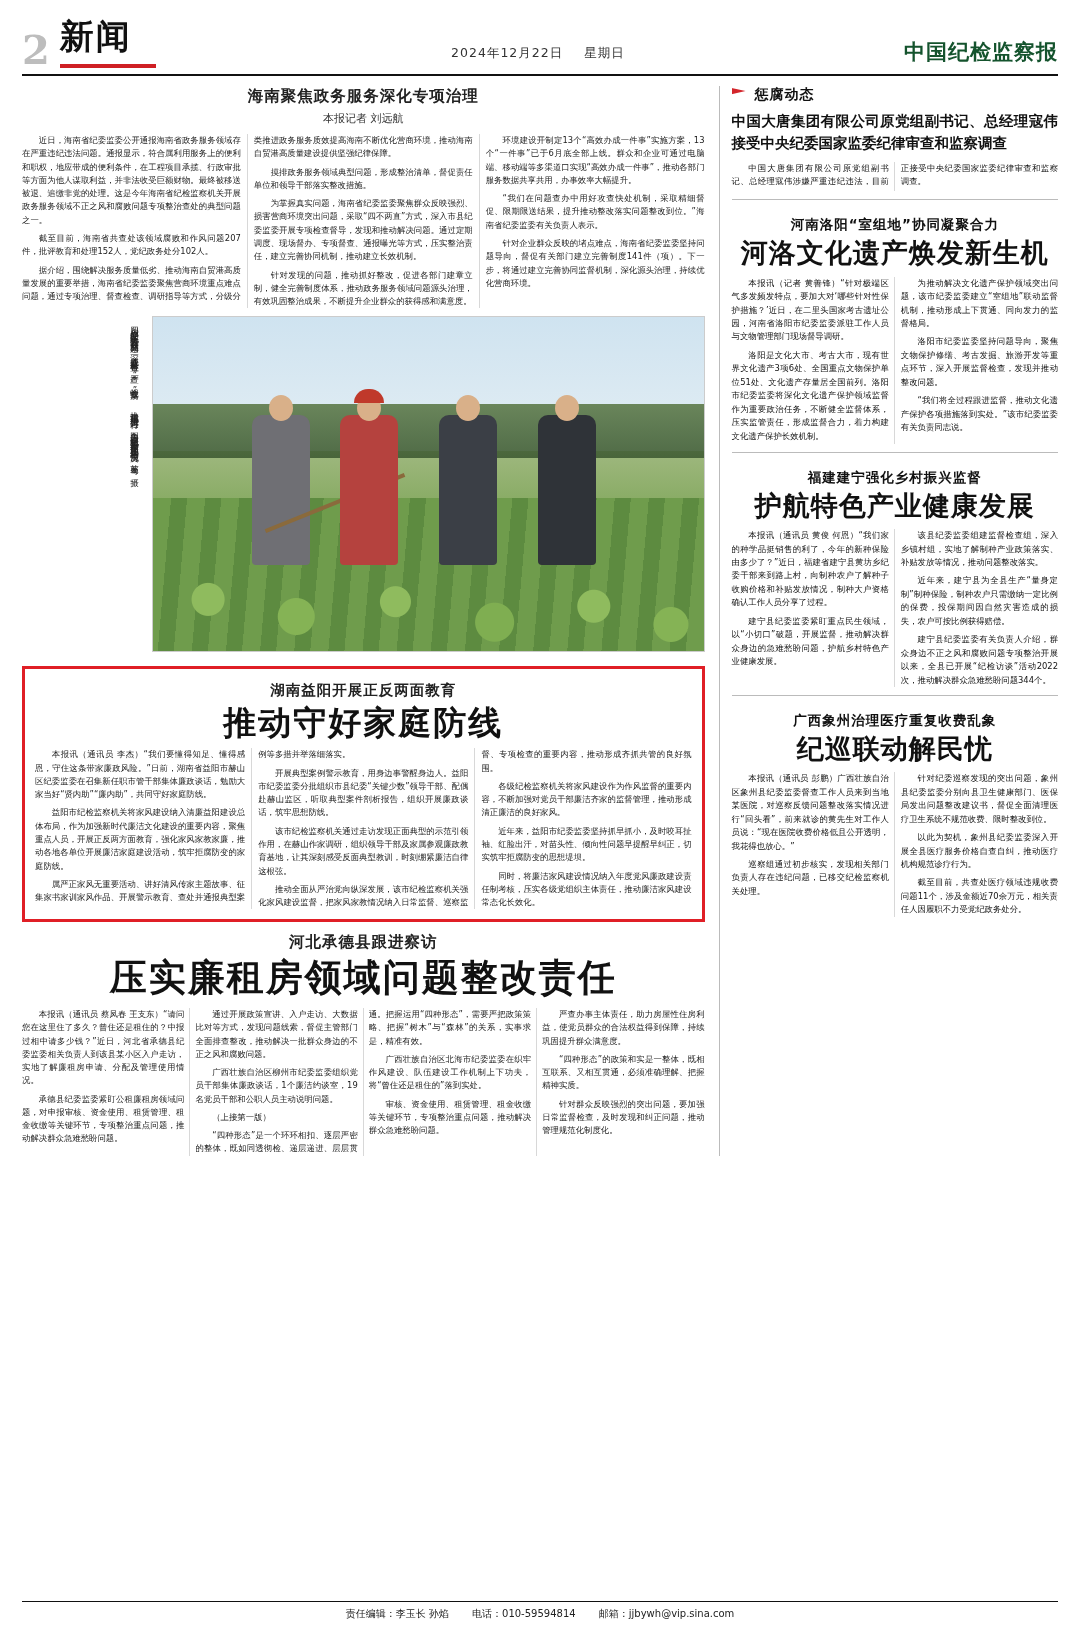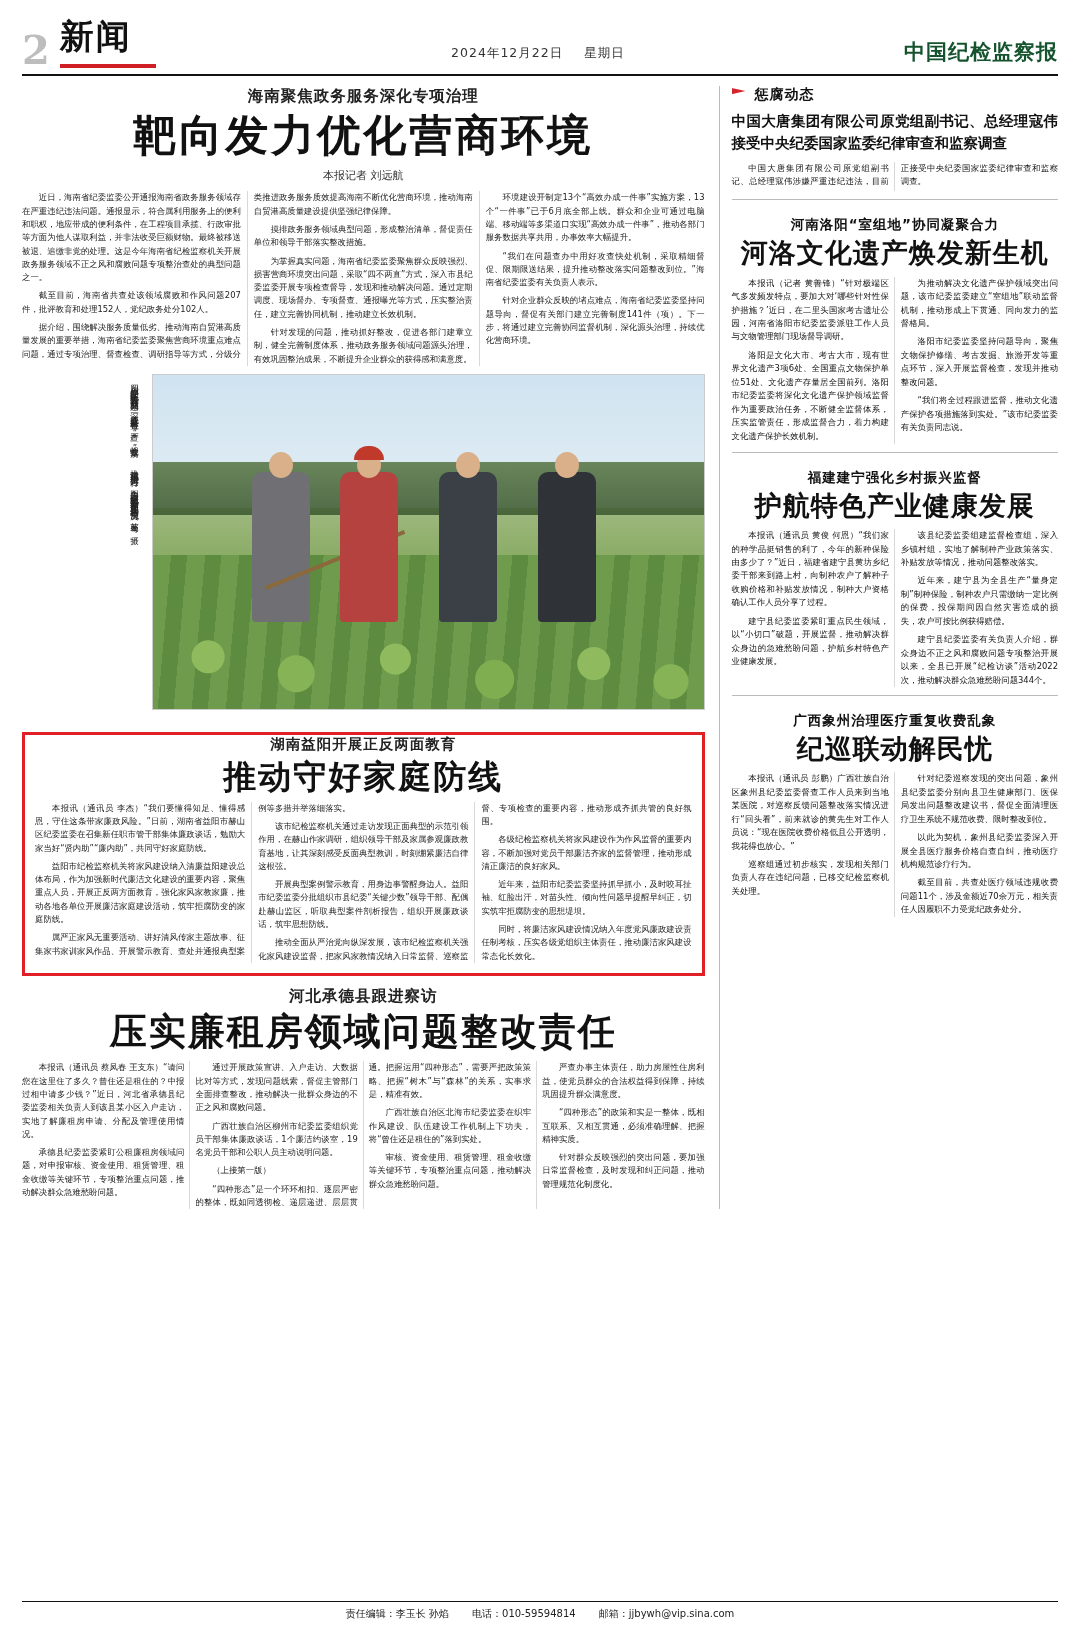--- a/index.html
+++ b/index.html
@@ -46,21 +46,21 @@
   .sky{position:absolute;left:0;right:0;top:0;height:40%;background:linear-gradient(#cfe3f0,#e3eef4);}
   .treeline{position:absolute;left:0;right:0;top:26%;height:16%;background:linear-gradient(#5d7a4a,#3f5c33);opacity:.9;}
   .field{position:absolute;left:0;right:0;bottom:0;height:46%;background:repeating-linear-gradient(95deg,#6f9c4c 0 18px,#5d8b40 18px 34px);}
   .cabbage{position:absolute;bottom:2%;left:0;right:0;height:34%;background:radial-gradient(circle at 10% 60%, #8fbb5e 0 16px, transparent 17px),radial-gradient(circle at 26% 75%, #85b355 0 18px, transparent 19px),radial-gradient(circle at 44% 62%, #8fbb5e 0 15px, transparent 16px),radial-gradient(circle at 62% 80%, #7fae51 0 19px, transparent 20px),radial-gradient(circle at 80% 66%, #8fbb5e 0 16px, transparent 17px),radial-gradient(circle at 94% 82%, #85b355 0 17px, transparent 18px);}
   .person{position:absolute;bottom:26%;width:58px;height:150px;border-radius:10px 10px 4px 4px;}
   .p-head{position:absolute;top:-20px;left:50%;transform:translateX(-50%);width:24px;height:26px;border-radius:50%;background:#d9b089;}
   .p-hat{position:absolute;top:-26px;left:50%;transform:translateX(-50%);width:30px;height:14px;border-radius:14px 14px 0 0;}
   .pole{position:absolute;bottom:40%;left:14%;width:150px;height:4px;background:#8a6a3c;transform:rotate(-22deg);}
 
   
-  .redbox{border:3px solid #e01f26;margin-top:20px;padding:0 10px 10px 10px;}
+  .redbox{border:3px solid #e01f26;margin-top:12px;padding:12px 10px 10px 10px;}
   .redbox .kicker{font-size:14.5px;}
   .redbox .headline{font-size:33px;letter-spacing:2px;margin:2px 0 6px 0;}
 
   
   .bottom-art{margin-top:10px;}
   .bottom-art .headline{font-size:37px;letter-spacing:2px;}
 
   
   .flag{display:flex;align-items:center;gap:9px;margin-bottom:6px;}
   .flag-icon{width:14px;height:14px;background:#d3252b;clip-path:polygon(0 0,100% 22%,0 45%);}
@@ -96,21 +96,20 @@
     </div>
     <div class="mh-right">中国纪检监察报</div>
   </div>
 
   <div class="cols">
 
     <div class="left-col">
 
       <div>
         <div class="kicker">海南聚焦政务服务深化专项治理</div>
-        <div class="headline">靶向发力优化营商环境</div>
         <div class="byline">本报记者 刘远航</div>
         <div class="txt c3">
           <p>近日，海南省纪委监委公开通报海南省政务服务领域存在严重违纪违法问题。通报显示，符合属利用服务上的便利和职权，地应带成的便利条件，在工程项目承揽、行政审批等方面为他人谋取利益，并非法收受巨额财物。最终被移送被退、追缴非党的处理。这是今年海南省纪检监察机关开展政务服务领域不正之风和腐败问题专项整治查处的典型问题之一。</p>
           <p>截至目前，海南省共查处该领域腐败和作风问题207件，批评教育和处理152人，党纪政务处分102人。</p>
           <p>据介绍，围绕解决服务质量低劣、推动海南自贸港高质量发展的重要举措，海南省纪委监委聚焦营商环境重点难点问题，通过专项治理、督查检查、调研指导等方式，分级分类推进政务服务质效提高海南不断优化营商环境，推动海南自贸港高质量建设提供坚强纪律保障。</p>
           <p>摸排政务服务领域典型问题，形成整治清单，督促责任单位和领导干部落实整改措施。</p>
           <p>为掌握真实问题，海南省纪委监委聚焦群众反映强烈、损害营商环境突出问题，采取“四不两直”方式，深入市县纪委监委开展专项检查督导，发现和推动解决问题。通过定期调度、现场督办、专项督查、通报曝光等方式，压实整治责任，建立完善协同机制，推动建立长效机制。</p>
           <p>针对发现的问题，推动抓好整改，促进各部门建章立制，健全完善制度体系，推动政务服务领域问题源头治理，有效巩固整治成果，不断提升企业群众的获得感和满意度。</p>
           <p>环境建设开制定13个“高效办成一件事”实施方案，13个“一件事”已于6月底全部上线。群众和企业可通过电脑端、移动端等多渠道口实现“高效办成一件事”，推动各部门服务数据共享共用，办事效率大幅提升。</p>
           <p>“我们在问题查办中用好攻查快处机制，采取精细督促、限期限送结果，提升推动整改落实问题整改到位。”海南省纪委监委有关负责人表示。</p>
@@ -142,22 +141,22 @@
         </div>
       </div>
 
       <div class="redbox">
         <div class="kicker">湖南益阳开展正反两面教育</div>
         <div class="headline">推动守好家庭防线</div>
         <div class="txt c3">
           <p><span>本报讯（通讯员 李杰）</span><span>“我们要懂得知足、懂得感恩，守住这条带家廉政风险。”日前，湖南省益阳市赫山区纪委监委在召集新任职市管干部集体廉政谈话，勉励大家当好“贤内助”“廉内助”，共同守好家庭防线。</span></p>
           <p>益阳市纪检监察机关将家风建设纳入清廉益阳建设总体布局，作为加强新时代廉洁文化建设的重要内容，聚焦重点人员，开展正反两方面教育，强化家风家教家廉，推动各地各单位开展廉洁家庭建设活动，筑牢拒腐防变的家庭防线。</p>
           <p>属严正家风无重要活动、讲好清风传家主题故事、征集家书家训家风作品、开展警示教育、查处并通报典型案例等多措并举落细落实。</p>
+          <p>开展典型案例警示教育，用身边事警醒身边人。益阳市纪委监委分批组织市县纪委“关键少数”领导干部、配偶赴赫山监区，听取典型案件剖析报告，组织开展廉政谈话，筑牢思想防线。</p>
           <p>该市纪检监察机关通过走访发现正面典型的示范引领作用，在赫山作家调研，组织领导干部及家属参观廉政教育基地，让其深刻感受反面典型教训，时刻绷紧廉洁自律这根弦。</p>
-          <p>开展典型案例警示教育，用身边事警醒身边人。益阳市纪委监委分批组织市县纪委“关键少数”领导干部、配偶赴赫山监区，听取典型案件剖析报告，组织开展廉政谈话，筑牢思想防线。</p>
           <p>推动全面从严治党向纵深发展，该市纪检监察机关强化家风建设监督，把家风家教情况纳入日常监督、巡察监督、专项检查的重要内容，推动形成齐抓共管的良好氛围。</p>
           <p>各级纪检监察机关将家风建设作为作风监督的重要内容，不断加强对党员干部廉洁齐家的监督管理，推动形成清正廉洁的良好家风。</p>
           <p>近年来，益阳市纪委监委坚持抓早抓小，及时咬耳扯袖、红脸出汗，对苗头性、倾向性问题早提醒早纠正，切实筑牢拒腐防变的思想堤坝。</p>
           <p>同时，将廉洁家风建设情况纳入年度党风廉政建设责任制考核，压实各级党组织主体责任，推动廉洁家风建设常态化长效化。</p>
         </div>
       </div>
 
       <div class="bottom-art">
         <div class="kicker">河北承德县跟进察访</div>
         <div class="headline">压实廉租房领域问题整改责任</div>

